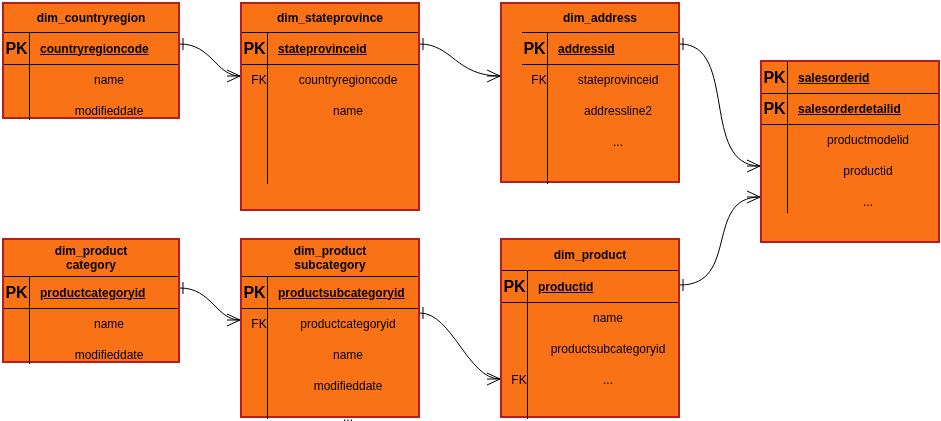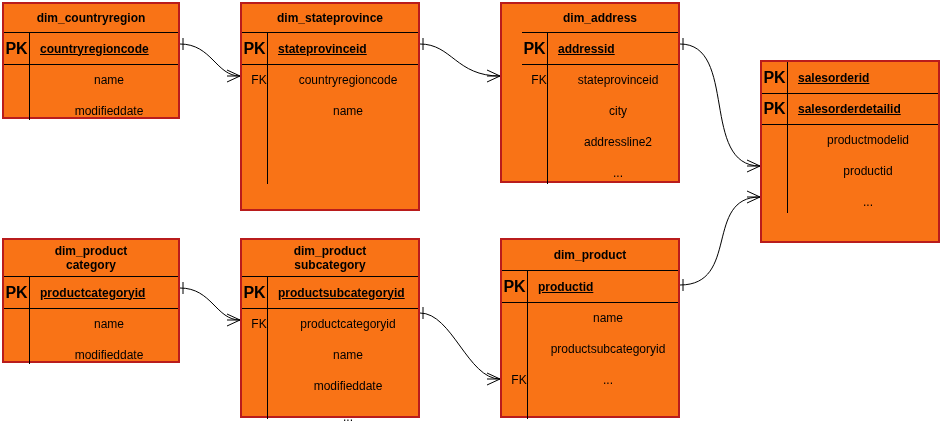--- a/index.html
+++ b/index.html
@@ -197,21 +197,20 @@
             <div class="cell-flag">PK</div>
             <div class="cell-name">addressid</div>
           </div>
         </div>
         <div class="attr-block attr-rows" style="height: 119px;">
           <div class="attr-flagcol">
             <div class="attr-flag" style="top: 0px;">FK</div>
           </div>
           <div class="attr-list">
             <div class="attr-item">stateprovinceid</div>
-            <div class="attr-item">city</div>
             <div class="attr-item">addressline2</div>
             <div class="attr-item">...</div>
           </div>
         </div>
       </div>
       <div class="entity" style="left: 760px; top: 60px; width: 180px; height: 183px;">
         <div class="key-block">
           <div class="row key-row" style="height: 31px;">
             <div class="cell-flag">PK</div>
             <div class="cell-name">salesorderid</div>

